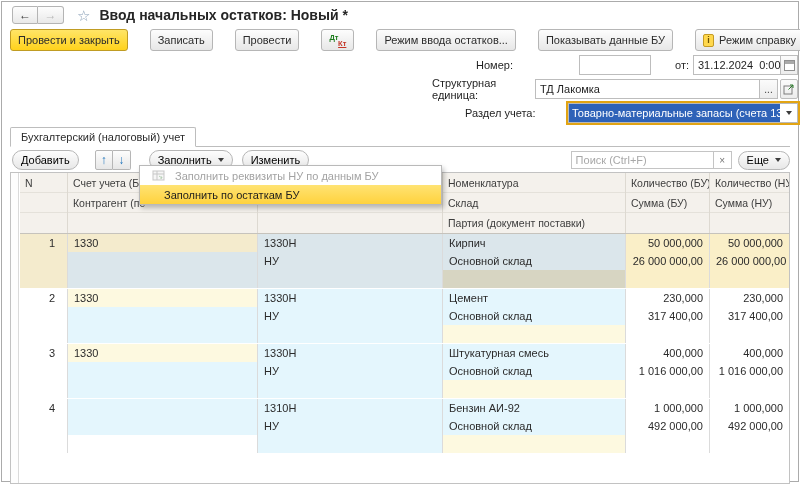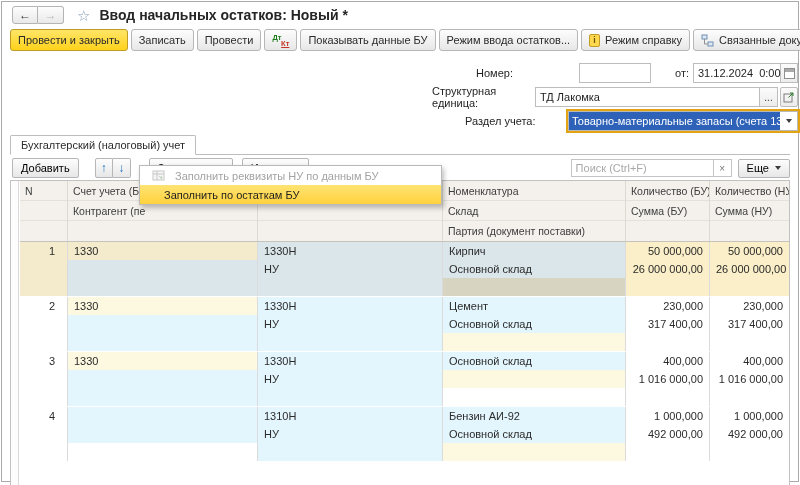--- a/index.html
+++ b/index.html
@@ -13,21 +13,21 @@
   .navgroup { display:flex; }
   .navbtn { width:26px; height:18px; border:1px solid #b4b4b4;
     background:linear-gradient(#fdfdfd,#e9e9e9); display:flex; align-items:center;
     justify-content:center; font-size:12px; color:#3c3c3c; cursor:pointer; }
   .navbtn.back { border-radius:3px 0 0 3px; }
   .navbtn.fwd  { border-radius:0 3px 3px 0; border-left:none; color:#b9b9b9; }
   .star { margin:0 9px 0 13px; color:#8aa0b8; font-size:15px; line-height:15px; }
   .title { font-size:14px; font-weight:bold; color:#262626; white-space:nowrap; }
 
   
-  .toolbar { display:flex; align-items:center; gap:3px; margin:5px 0 12px 8px; height:22px; }
+  .toolbar { display:flex; align-items:center; gap:22px; margin:5px 0 4px 8px; height:22px; }
   .btn { height:22px; border:1px solid #b6b6b6; border-radius:3px;
     background:linear-gradient(#fdfdfd,#e7e7e7); font-size:11px; color:#2b2b2b;
     padding:0 7px; display:inline-flex; align-items:center; gap:5px;
     white-space:nowrap; cursor:pointer; font-family:inherit; }
   .btn.primary { background:linear-gradient(#ffe567,#ffd21c); border-color:#c09c23; }
   .dtkt { position:relative; width:17px; height:15px; font-size:7.5px; font-weight:bold; }
   .dtkt .dt { position:absolute; top:0; left:0; color:#1e7d1e; }
   .dtkt .kt { position:absolute; bottom:0; right:0; color:#c43527;text-decoration:underline; }
   .help-ic { width:11px; height:13px; background:#ffd84d; border:1px solid #c49b25;
     border-radius:2px; display:inline-flex; align-items:center; justify-content:center; }
@@ -62,21 +62,21 @@
 
   
   .tabstrip { position:relative; height:20px; margin:4px 8px 0 8px;
     border-bottom:1px solid #bdbdbd; }
   .tab { position:absolute; left:0; bottom:-1px; height:20px; background:#fff;
     border:1px solid #bdbdbd; border-bottom:1px solid #fff; border-radius:2px 2px 0 0;
     padding:0 10px; font-size:11px; display:flex; align-items:center; cursor:pointer; }
 
   
   .cmdbar { display:flex; align-items:center; height:20px; margin:3px 8px 0 10px; }
-  .sbtn { height:20px; border:1px solid #b6b6b6; border-radius:2px;
+  .sbtn { height:20px; border:1px solid #b6b6b6; border-radius:10px;
     background:linear-gradient(#fdfdfd,#e7e7e7); font-size:11px; padding:0 8px;
     display:inline-flex; align-items:center; gap:6px; cursor:pointer; font-family:inherit; }
   .updown { display:flex; margin-left:16px; }
   .arrow-btn { width:18px; padding:0; justify-content:center; color:#2176bd;
     font-weight:bold; font-size:12px; }
   .arrow-btn.up { border-radius:2px 0 0 2px; }
   .arrow-btn.down { border-radius:0 2px 2px 0; border-left:none; }
   .fill-btn { margin-left:18px; }
   .edit-btn { margin-left:9px; }
   .search-wrap { margin-left:auto; display:flex; }
@@ -140,22 +140,22 @@
   <div class="toolbar">
     <button class="btn primary">Провести и закрыть</button>
     <button class="btn">Записать</button>
     <button class="btn">Провести</button>
     <button class="btn">
       <span class="dtkt">
         <span class="dt">Дт</span>
         <span class="kt">Кт</span>
       </span>
     </button>
+    <button class="btn">Режим ввода остатков...</button>
     <button class="btn">Показывать данные БУ</button>
-    <button class="btn">Режим ввода остатков...</button>
     <button class="btn">
       <span class="help-ic"></span>
       <span>Режим справку</span>
     </button>
     <button class="btn">
       <svg width="13" height="13">
         <rect x="1" y="1" width="5" height="4" fill="#dfe9f5" stroke="#6f8fb4"></rect>
         <rect x="7" y="8" width="5" height="4" fill="#dfe9f5" stroke="#6f8fb4"></rect>
         <path d="M3.5 5 v5 h3.5" fill="none" stroke="#8f8f8f"></path>
       </svg>
@@ -334,20 +334,21 @@
             <div class="c cy">1330</div>
             <div class="c cb"></div>
             <div class="c cb"></div>
           </div>
         <div class="gc gc-b">
             <div class="c cb">1330Н</div>
             <div class="c cb">НУ</div>
             <div class="c cb"></div>
           </div>
         <div class="gc gc-c">
+            <div class="c cb">Штукатурная смесь</div>
             <div class="c cb">Основной склад</div>
             <div class="c cy"></div>
           </div>
         <div class="gc gc-d">
             <div class="c num cw">400,000</div>
             <div class="c num cw">1 016 000,00</div>
             <div class="c cw"></div>
           </div>
         <div class="gc gc-e">
             <div class="c num cw">400,000</div>

